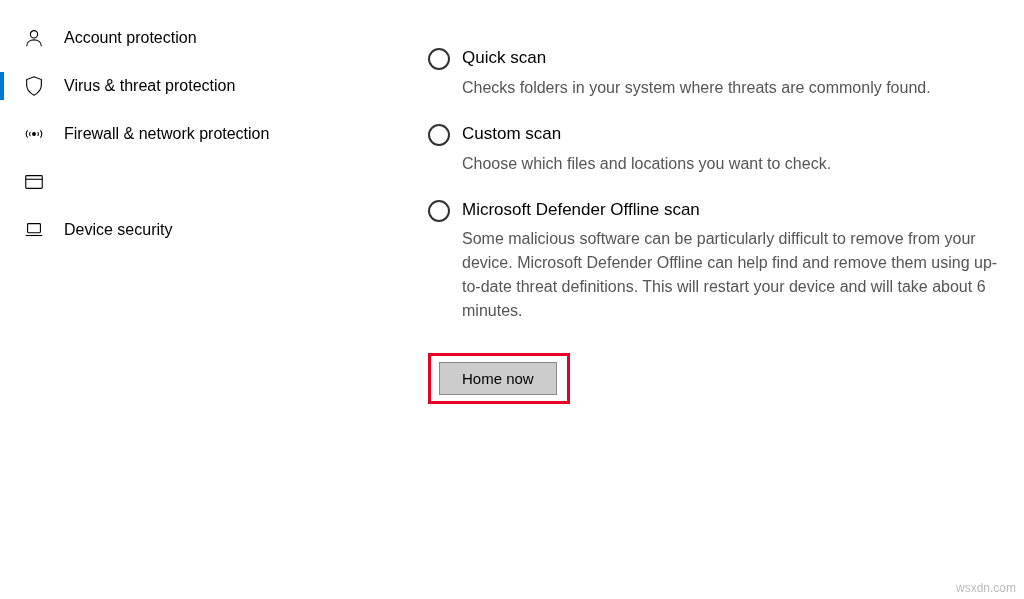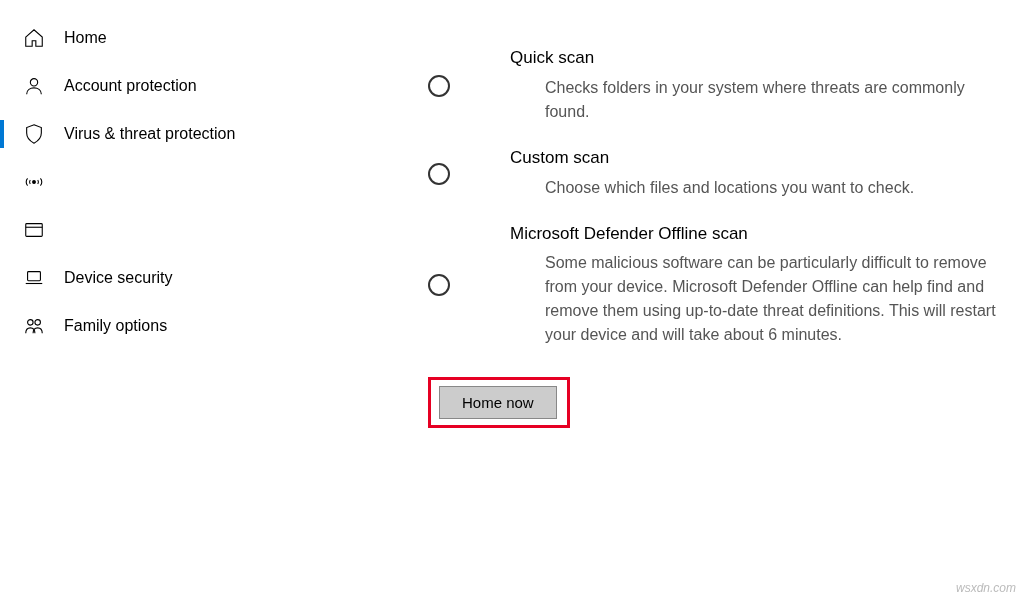--- a/index.html
+++ b/index.html
@@ -55,24 +55,23 @@
       font-size: 16px;
       color: #000;
     }
     .main {
       flex: 1;
       padding: 46px 20px 10px 38px;
       position: relative;
     }
     .scan-option {
       display: flex;
-      align-items: center;
+      align-items: flex-start;
       margin-bottom: 22px;
       cursor: pointer;
-      gap: 48px;
     }
     .radio {
       width: 22px;
       height: 22px;
       border: 2px solid #333;
       border-radius: 50%;
       margin-right: 12px;
       margin-top: 2px;
       flex-shrink: 0;
       position: relative;
@@ -97,21 +96,20 @@
       font-size: 17px;
       color: #000;
       margin-bottom: 6px;
       line-height: 1.4;
     }
     .option-desc {
       font-size: 16px;
       color: #555;
       line-height: 1.5;
       padding-right: 4px;
-      margin-left: 35px;
     }
     .highlight-box {
       border: 3px solid #e60023;
       padding: 10px 6px 4px 6px;
       margin-left: -8px;
       margin-right: 0px;
       margin-bottom: 22px;
     }
     .highlight-box .scan-option { margin-bottom: 0; }
     .scan-button-wrap {
@@ -127,38 +125,29 @@
       font-size: 15px;
       cursor: pointer;
       font-family: inherit;
     }
     .watermark {
       position: absolute;
       bottom: 4px;
       right: 8px;
       font-size: 12px;
       color: #bbb;
-      font-style: italic;
     }
   </style>
 </head>
 <body>
 
 <div class="sidebar">
   <div class="sidebar-item">
     <span class="icon">
       <svg viewBox="0 0 24 24">
-          <path d="M3 11 L12 3 L21 11 V21 H14 V15 H10 V21 H3 Z"></path>
-        </svg>
-    </span>
-    <span class="sidebar-label">Home</span>
-  </div>
-  <div class="sidebar-item">
-    <span class="icon">
-      <svg viewBox="0 0 24 24">
           <circle cx="12" cy="8" r="4"></circle>
           <path d="M4 21 C4 16 8 14 12 14 C16 14 20 16 20 21"></path>
         </svg>
     </span>
     <span class="sidebar-label">Account protection</span>
   </div>
   <div class="sidebar-item active">
     <span class="icon">
       <svg viewBox="0 0 24 24">
           <path d="M12 2 L20 5 V11 C20 16 16 20 12 22 C8 20 4 16 4 11 V5 Z"></path>
@@ -166,47 +155,38 @@
     </span>
     <span class="sidebar-label">Virus &amp; threat protection</span>
   </div>
   <div class="sidebar-item">
     <span class="icon">
       <svg viewBox="0 0 24 24">
           <path d="M5 8 C3 10 3 14 5 16 M8 10 C7 11 7 13 8 14 M19 8 C21 10 21 14 19 16 M16 10 C17 11 17 13 16 14"></path>
           <circle cx="12" cy="12" r="1.5" fill="#000"></circle>
         </svg>
     </span>
+    <span class="sidebar-label">Firewall &amp; network protection</span>
   </div>
   <div class="sidebar-item">
     <span class="icon">
       <svg viewBox="0 0 24 24">
           <rect x="3" y="5" width="18" height="14" rx="1"></rect>
           <line x1="3" y1="9" x2="21" y2="9"></line>
         </svg>
     </span>
   </div>
   <div class="sidebar-item">
     <span class="icon">
       <svg viewBox="0 0 24 24">
           <rect x="5" y="5" width="14" height="10" rx="1"></rect>
           <path d="M3 18 H21"></path>
         </svg>
     </span>
     <span class="sidebar-label">Device security</span>
-  </div>
-  <div class="sidebar-item">
-    <span class="icon">
-      <svg viewBox="0 0 24 24">
-          <circle cx="8" cy="8" r="3"></circle>
-          <circle cx="16" cy="8" r="3"></circle>
-          <path d="M3 20 C3 15 6 14 8 14 C10 14 13 15 13 20 M11 20 C11 15 14 14 16 14 C18 14 21 15 21 20"></path>
-        </svg>
-    </span>
-    <span class="sidebar-label">Family options</span>
   </div>
 </div>
 
 <div class="main">
 
   <div class="scan-option">
     <div class="radio"></div>
     <div class="option-text">
       <div class="option-title">Quick scan</div>
       <div class="option-desc">Checks folders in your system where threats are commonly found.</div>

